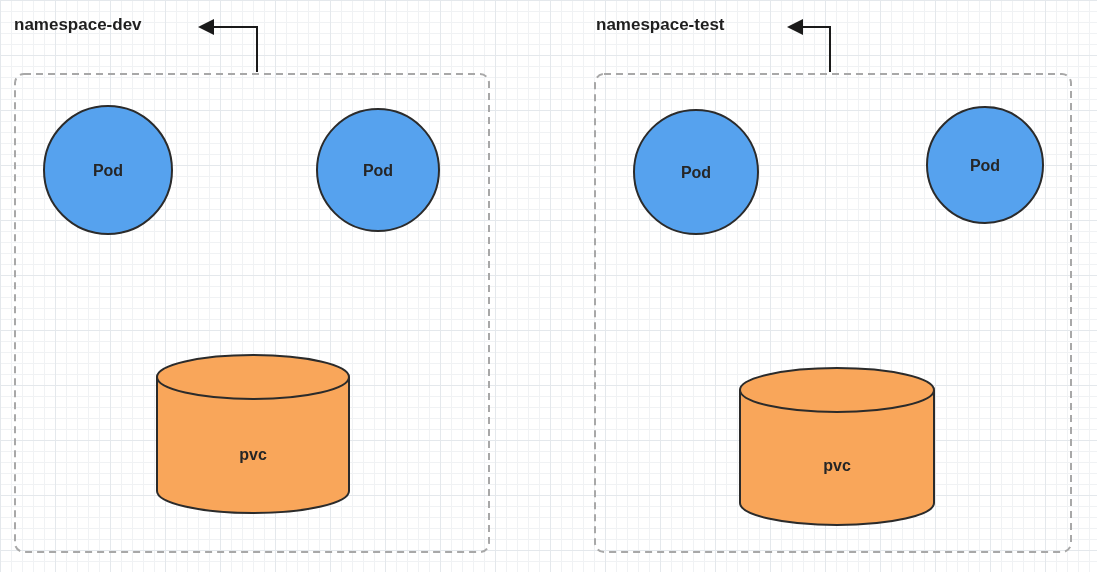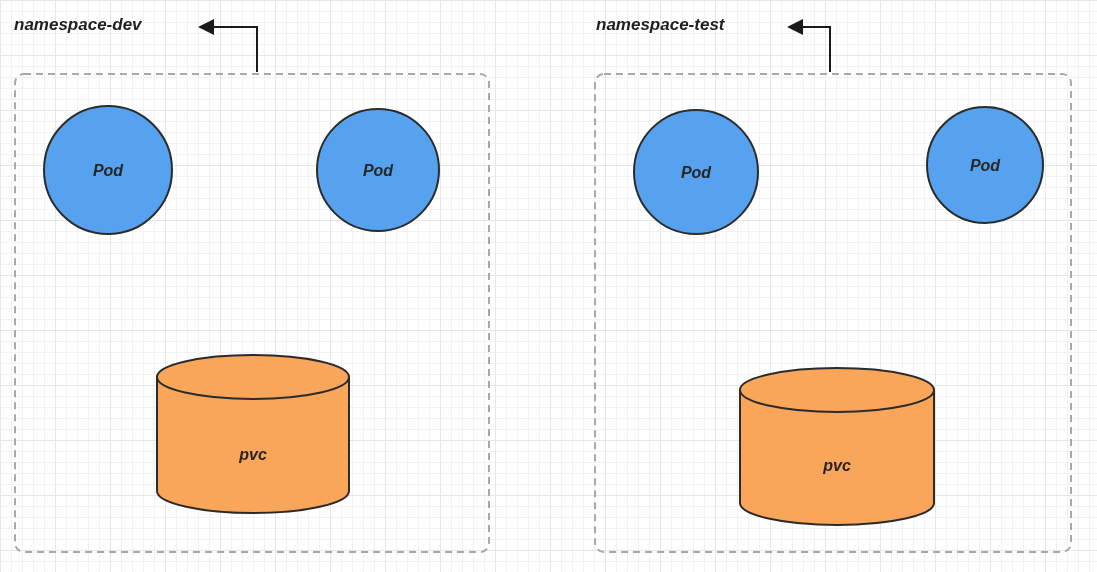--- a/index.html
+++ b/index.html
@@ -13,21 +13,20 @@
     width: 1097px;
     height: 572px;
     overflow: hidden;
     background-color: #ffffff;
     background-image:
       linear-gradient(#e4e8ec 1px, transparent 1px),
       linear-gradient(90deg, #e4e8ec 1px, transparent 1px),
       linear-gradient(#f0f2f4 1px, transparent 1px),
       linear-gradient(90deg, #f0f2f4 1px, transparent 1px);
     background-size: 55px 55px, 55px 55px, 11px 11px, 11px 11px;
-    font-style: italic;
   }
   svg { position: absolute; inset: 0; }
   .ns-box {
     fill: #ffffff;
     fill-opacity: 0.0;
     stroke: #a8a8a8;
     stroke-width: 2;
     stroke-dasharray: 7 5;
   }
   .pod-circle {

